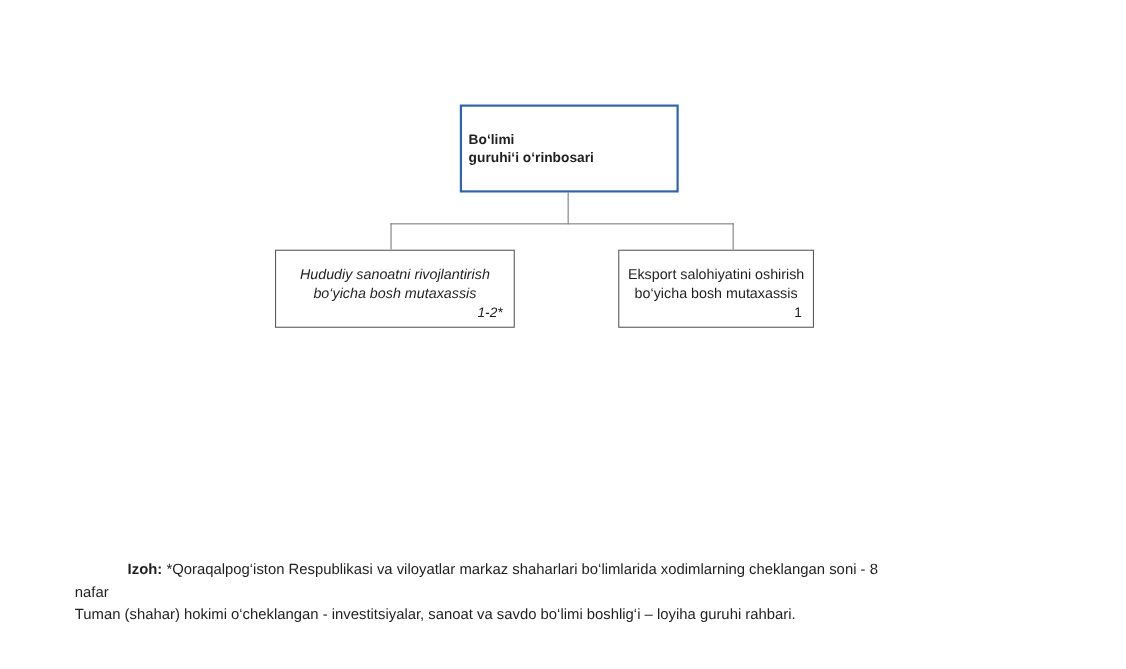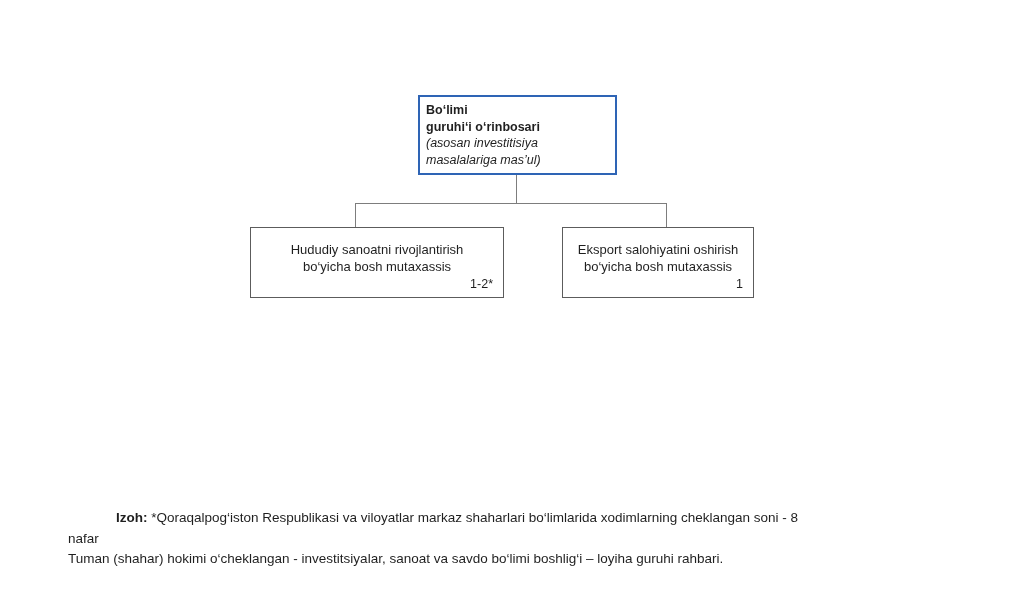--- a/index.html
+++ b/index.html
@@ -58,22 +58,22 @@
     position: absolute;
     top: 227px;
     height: 71px;
     border: 1px solid var(--box-border);
     background: #ffffff;
     font-size: 13px;
     line-height: 17px;
     text-align: center;
     padding-top: 13px;
   }
-  .child-box.left { left: 250px; width: 254px; }
-  .child-box.right { left: 562px; width: 192px; }
+  .child-box.left { left: 250px; width: 218px; font-style: italic; }
+  .child-box.right { left: 562px; width: 178px; }
   .child-box .count {
     text-align: right;
     padding-right: 10px;
     margin-top: 1px;
     font-size: 12.5px;
   }
   .note {
     position: absolute;
     left: 68px;
     top: 508px;
@@ -86,21 +86,20 @@
 </style>
 </head>
 <body>
 
 <div class="page">
 
 
   <div class="root-box">
     <div class="bold-line">Bo‘limi</div>
     <div class="bold-line">guruhi‘i o‘rinbosari</div>
-    <div class="subtitle">(asosan investitisiya masalalariga mas’ul)</div>
   </div>
 
   <div class="connector" style="left:516px; top:175px; width:1px; height:29px;"></div>
   <div class="connector" style="left:355px; top:203px; width:312px; height:1px;"></div>
   <div class="connector" style="left:355px; top:203px; width:1px; height:24px;"></div>
   <div class="connector" style="left:666px; top:203px; width:1px; height:24px;"></div>
 
   <div class="child-box left">
     <div>Hududiy sanoatni rivojlantirish</div>
     <div>bo‘yicha bosh mutaxassis</div>

